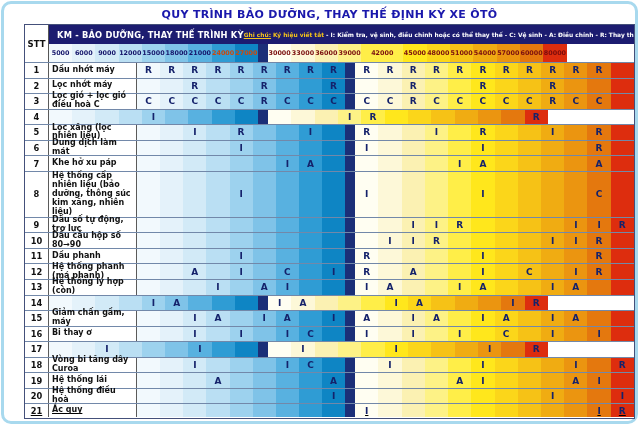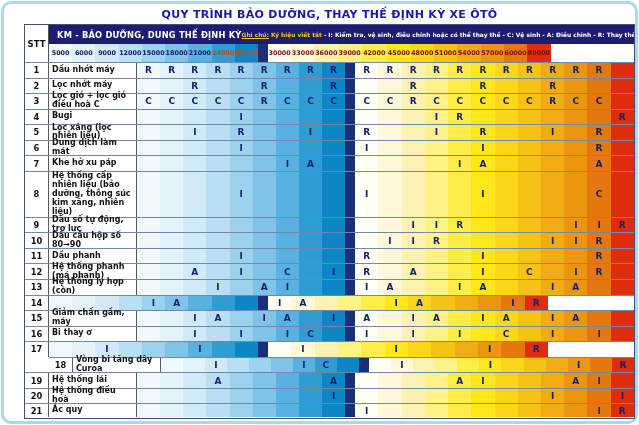--- a/index.html
+++ b/index.html
@@ -70,42 +70,42 @@
 <div class="canvas">
   <div class="frame"></div>
 
   <div class="title">QUY TRÌNH BẢO DƯỠNG, THAY THẾ ĐỊNH KỲ XE ÔTÔ</div>
 
   <div class="tablebox">
     <div class="header">
       <div class="h-stt">STT</div>
       <div class="h-right">
         <div class="band">
-          <span class="band-km">KM - BẢO DƯỠNG, DUNG THẾ ĐỊNH KỲ</span>
+          <span class="band-km">KM - BẢO DƯỠNG, THAY THẾ TRÌNH KỲ</span>
           <span class="note">
             <span class="gold-u">Ghi chú:</span><span class="gold"> Ký hiệu viết tắt</span>
             <span>  - I: Kiểm tra, vệ sinh, điều chỉnh hoặc có thể thay thế   - C: Vệ sinh   - A: Điều chỉnh   - R: Thay thế</span>
           </span>
         </div>
         <div class="kmrow" id="kmrow">
             <div class="km-cell" style="width: 23.2222px; background: rgb(242, 249, 253); color: rgb(22, 22, 107);">5000</div>
             <div class="km-cell" style="width: 23.2222px; background: rgb(228, 242, 250); color: rgb(22, 22, 107);">6000</div>
             <div class="km-cell" style="width: 23.2222px; background: rgb(210, 234, 247); color: rgb(22, 22, 107);">9000</div>
             <div class="km-cell" style="width: 23.2222px; background: rgb(186, 223, 243); color: rgb(22, 22, 107);">12000</div>
             <div class="km-cell" style="width: 23.2222px; background: rgb(157, 210, 238); color: rgb(22, 22, 107);">15000</div>
             <div class="km-cell" style="width: 23.2222px; background: rgb(127, 195, 232); color: rgb(22, 22, 107);">18000</div>
             <div class="km-cell" style="width: 23.2222px; background: rgb(88, 177, 224); color: rgb(22, 22, 107);">21000</div>
             <div class="km-cell" style="width: 23.2222px; background: rgb(47, 156, 212); color: rgb(201, 74, 16);">24000</div>
             <div class="km-cell" style="width: 23.2222px; background: rgb(14, 133, 196); color: rgb(201, 74, 16);">27000</div>
             <div class="c-gap" style="width: 10px; background: rgb(27, 47, 120);"></div>
             <div class="km-cell" style="width: 23.3333px; background: rgb(255, 254, 242); color: rgb(123, 16, 16);">30000</div>
             <div class="km-cell" style="width: 23.3333px; background: rgb(253, 248, 216); color: rgb(123, 16, 16);">33000</div>
             <div class="km-cell" style="width: 23.3333px; background: rgb(251, 241, 178); color: rgb(123, 16, 16);">36000</div>
             <div class="km-cell" style="width: 23.3333px; background: rgb(253, 242, 134); color: rgb(123, 16, 16);">39000</div>
-            <div class="km-cell" style="width: 26px; background: rgb(255, 238, 72); color: rgb(123, 16, 16);">42000</div>
+            <div class="km-cell" style="width: 42px; background: rgb(255, 238, 72); color: rgb(123, 16, 16);">42000</div>
             <div class="km-cell" style="width: 23.3333px; background: rgb(255, 231, 28); color: rgb(123, 16, 16);">45000</div>
             <div class="km-cell" style="width: 23.3333px; background: rgb(251, 214, 26); color: rgb(123, 16, 16);">48000</div>
             <div class="km-cell" style="width: 23.3333px; background: rgb(246, 194, 22); color: rgb(123, 16, 16);">51000</div>
             <div class="km-cell" style="width: 23.3333px; background: rgb(240, 172, 18); color: rgb(123, 16, 16);">54000</div>
             <div class="km-cell" style="width: 23.3333px; background: rgb(235, 149, 16); color: rgb(123, 16, 16);">57000</div>
             <div class="km-cell" style="width: 23.3333px; background: rgb(228, 120, 14); color: rgb(123, 16, 16);">60000</div>
             <div class="km-cell" style="width: 23.3333px; background: rgb(221, 45, 14); color: rgb(122, 12, 12);">80000</div>
           </div>
       </div>
     </div>
@@ -183,21 +183,20 @@
           <div class="c-data" style="width: 23.3333px; background: rgb(255, 231, 28); color: rgb(21, 34, 107);">C</div>
           <div class="c-data" style="width: 23.3333px; background: rgb(251, 214, 26); color: rgb(21, 34, 107);">C</div>
           <div class="c-data" style="width: 23.3333px; background: rgb(246, 194, 22); color: rgb(21, 34, 107);">C</div>
           <div class="c-data" style="width: 23.3333px; background: rgb(240, 172, 18); color: rgb(21, 34, 107);">R</div>
           <div class="c-data" style="width: 23.3333px; background: rgb(235, 149, 16); color: rgb(21, 34, 107);">C</div>
           <div class="c-data" style="width: 23.3333px; background: rgb(228, 120, 14); color: rgb(21, 34, 107);">C</div>
           <div class="c-data" style="width: 23.3333px; background: rgb(221, 45, 14); color: rgb(21, 34, 107);"></div>
         </div>
         <div class="row" style="height: 15.55px;">
           <div class="c-stt">4</div>
-          <div class="c-label">Bugi</div>
           <div class="c-data" style="width: 23.2222px; background: rgb(242, 249, 253); color: rgb(21, 34, 107);"></div>
           <div class="c-data" style="width: 23.2222px; background: rgb(228, 242, 250); color: rgb(21, 34, 107);"></div>
           <div class="c-data" style="width: 23.2222px; background: rgb(210, 234, 247); color: rgb(21, 34, 107);"></div>
           <div class="c-data" style="width: 23.2222px; background: rgb(186, 223, 243); color: rgb(21, 34, 107);"></div>
           <div class="c-data" style="width: 23.2222px; background: rgb(157, 210, 238); color: rgb(21, 34, 107);">I</div>
           <div class="c-data" style="width: 23.2222px; background: rgb(127, 195, 232); color: rgb(21, 34, 107);"></div>
           <div class="c-data" style="width: 23.2222px; background: rgb(88, 177, 224); color: rgb(21, 34, 107);"></div>
           <div class="c-data" style="width: 23.2222px; background: rgb(47, 156, 212); color: rgb(21, 34, 107);"></div>
           <div class="c-data" style="width: 23.2222px; background: rgb(14, 133, 196); color: rgb(21, 34, 107);"></div>
           <div class="c-gap" style="width: 10px; background: rgb(27, 47, 120);"></div>
@@ -543,21 +542,21 @@
           <div class="c-data" style="width: 23.3333px; background: rgb(253, 242, 134); color: rgb(21, 34, 107);"></div>
           <div class="c-data" style="width: 23.3333px; background: rgb(255, 238, 72); color: rgb(21, 34, 107);"></div>
           <div class="c-data" style="width: 23.3333px; background: rgb(255, 231, 28); color: rgb(21, 34, 107);">I</div>
           <div class="c-data" style="width: 23.3333px; background: rgb(251, 214, 26); color: rgb(21, 34, 107);"></div>
           <div class="c-data" style="width: 23.3333px; background: rgb(246, 194, 22); color: rgb(21, 34, 107);"></div>
           <div class="c-data" style="width: 23.3333px; background: rgb(240, 172, 18); color: rgb(21, 34, 107);"></div>
           <div class="c-data" style="width: 23.3333px; background: rgb(235, 149, 16); color: rgb(21, 34, 107);">I</div>
           <div class="c-data" style="width: 23.3333px; background: rgb(228, 120, 14); color: rgb(21, 34, 107);"></div>
           <div class="c-data" style="width: 23.3333px; background: rgb(221, 45, 14); color: rgb(21, 34, 107);">R</div>
         </div>
-        <div class="row" style="height: 15.55px; margin-left: 24px;">
+        <div class="row" style="height: 15.55px;">
           <div class="c-stt">18</div>
           <div class="c-label">Vòng bi tăng dây Curoa</div>
           <div class="c-data" style="width: 23.2222px; background: rgb(242, 249, 253); color: rgb(21, 34, 107);"></div>
           <div class="c-data" style="width: 23.2222px; background: rgb(228, 242, 250); color: rgb(21, 34, 107);"></div>
           <div class="c-data" style="width: 23.2222px; background: rgb(210, 234, 247); color: rgb(21, 34, 107);">I</div>
           <div class="c-data" style="width: 23.2222px; background: rgb(186, 223, 243); color: rgb(21, 34, 107);"></div>
           <div class="c-data" style="width: 23.2222px; background: rgb(157, 210, 238); color: rgb(21, 34, 107);"></div>
           <div class="c-data" style="width: 23.2222px; background: rgb(127, 195, 232); color: rgb(21, 34, 107);"></div>
           <div class="c-data" style="width: 23.2222px; background: rgb(88, 177, 224); color: rgb(21, 34, 107);">I</div>
           <div class="c-data" style="width: 23.2222px; background: rgb(47, 156, 212); color: rgb(21, 34, 107);">C</div>
@@ -621,21 +620,21 @@
           <div class="c-data" style="width: 23.3333px; background: rgb(253, 242, 134); color: rgb(21, 34, 107);"></div>
           <div class="c-data" style="width: 23.3333px; background: rgb(255, 238, 72); color: rgb(21, 34, 107);"></div>
           <div class="c-data" style="width: 23.3333px; background: rgb(255, 231, 28); color: rgb(21, 34, 107);"></div>
           <div class="c-data" style="width: 23.3333px; background: rgb(251, 214, 26); color: rgb(21, 34, 107);"></div>
           <div class="c-data" style="width: 23.3333px; background: rgb(246, 194, 22); color: rgb(21, 34, 107);"></div>
           <div class="c-data" style="width: 23.3333px; background: rgb(240, 172, 18); color: rgb(21, 34, 107);">I</div>
           <div class="c-data" style="width: 23.3333px; background: rgb(235, 149, 16); color: rgb(21, 34, 107);"></div>
           <div class="c-data" style="width: 23.3333px; background: rgb(228, 120, 14); color: rgb(21, 34, 107);"></div>
           <div class="c-data" style="width: 23.3333px; background: rgb(221, 45, 14); color: rgb(21, 34, 107);">I</div>
         </div>
-        <div class="row" style="height: 14px;">
+        <div class="row" style="height: 14px; text-decoration: underline;">
           <div class="c-stt">21</div>
           <div class="c-label">Ắc quy</div>
           <div class="c-data" style="width: 23.2222px; background: rgb(242, 249, 253); color: rgb(21, 34, 107);"></div>
           <div class="c-data" style="width: 23.2222px; background: rgb(228, 242, 250); color: rgb(21, 34, 107);"></div>
           <div class="c-data" style="width: 23.2222px; background: rgb(210, 234, 247); color: rgb(21, 34, 107);"></div>
           <div class="c-data" style="width: 23.2222px; background: rgb(186, 223, 243); color: rgb(21, 34, 107);"></div>
           <div class="c-data" style="width: 23.2222px; background: rgb(157, 210, 238); color: rgb(21, 34, 107);"></div>
           <div class="c-data" style="width: 23.2222px; background: rgb(127, 195, 232); color: rgb(21, 34, 107);"></div>
           <div class="c-data" style="width: 23.2222px; background: rgb(88, 177, 224); color: rgb(21, 34, 107);"></div>
           <div class="c-data" style="width: 23.2222px; background: rgb(47, 156, 212); color: rgb(21, 34, 107);"></div>

